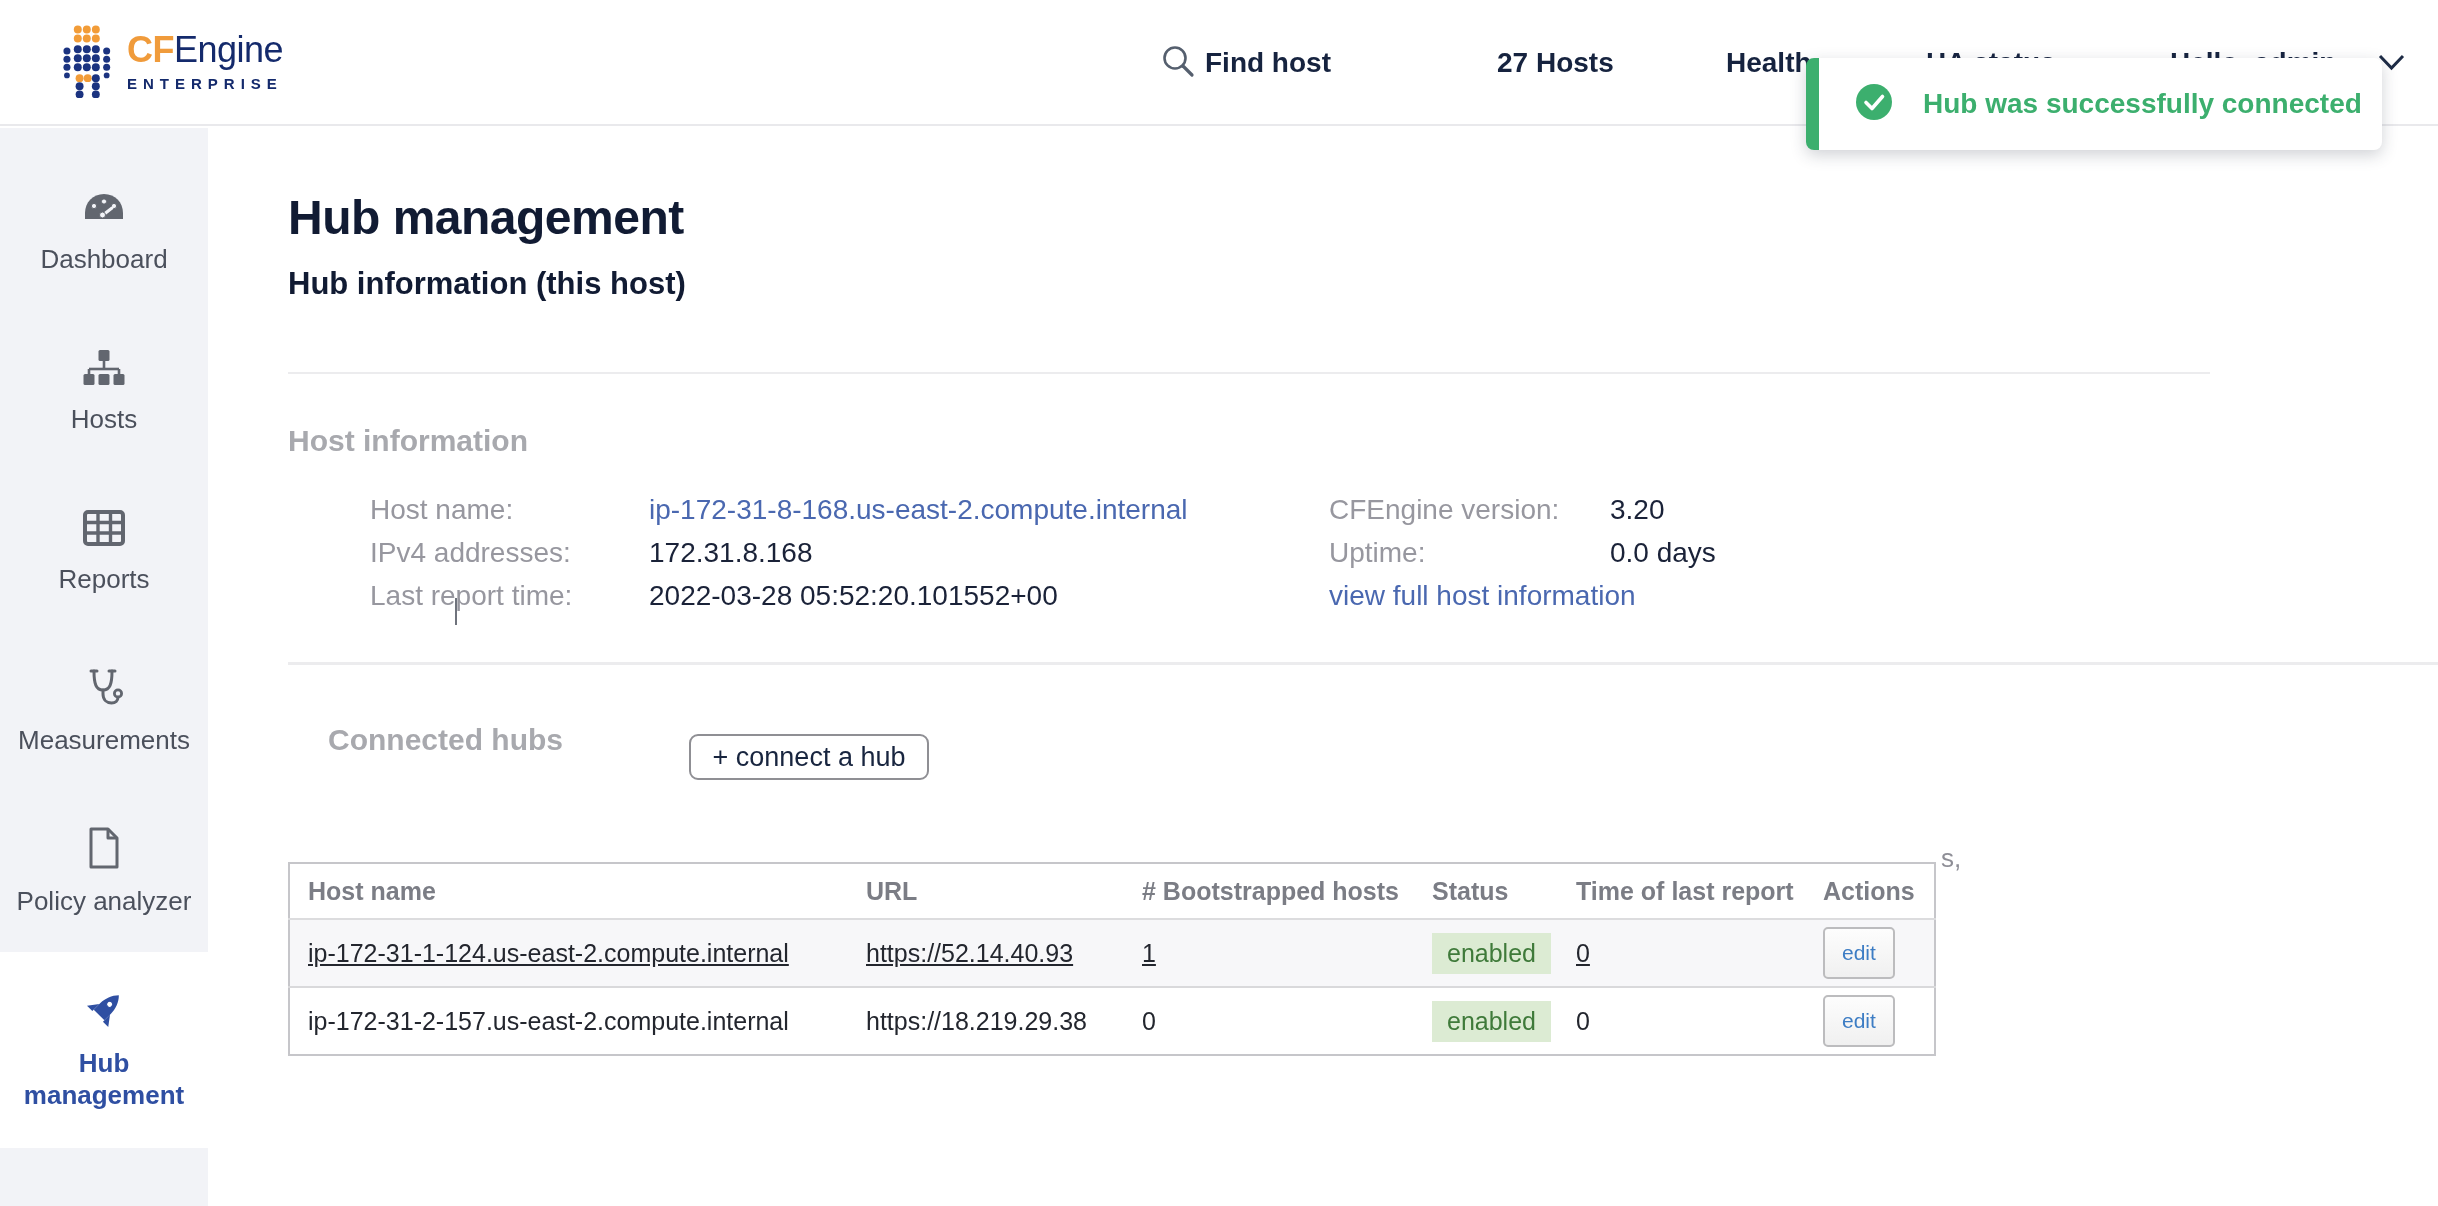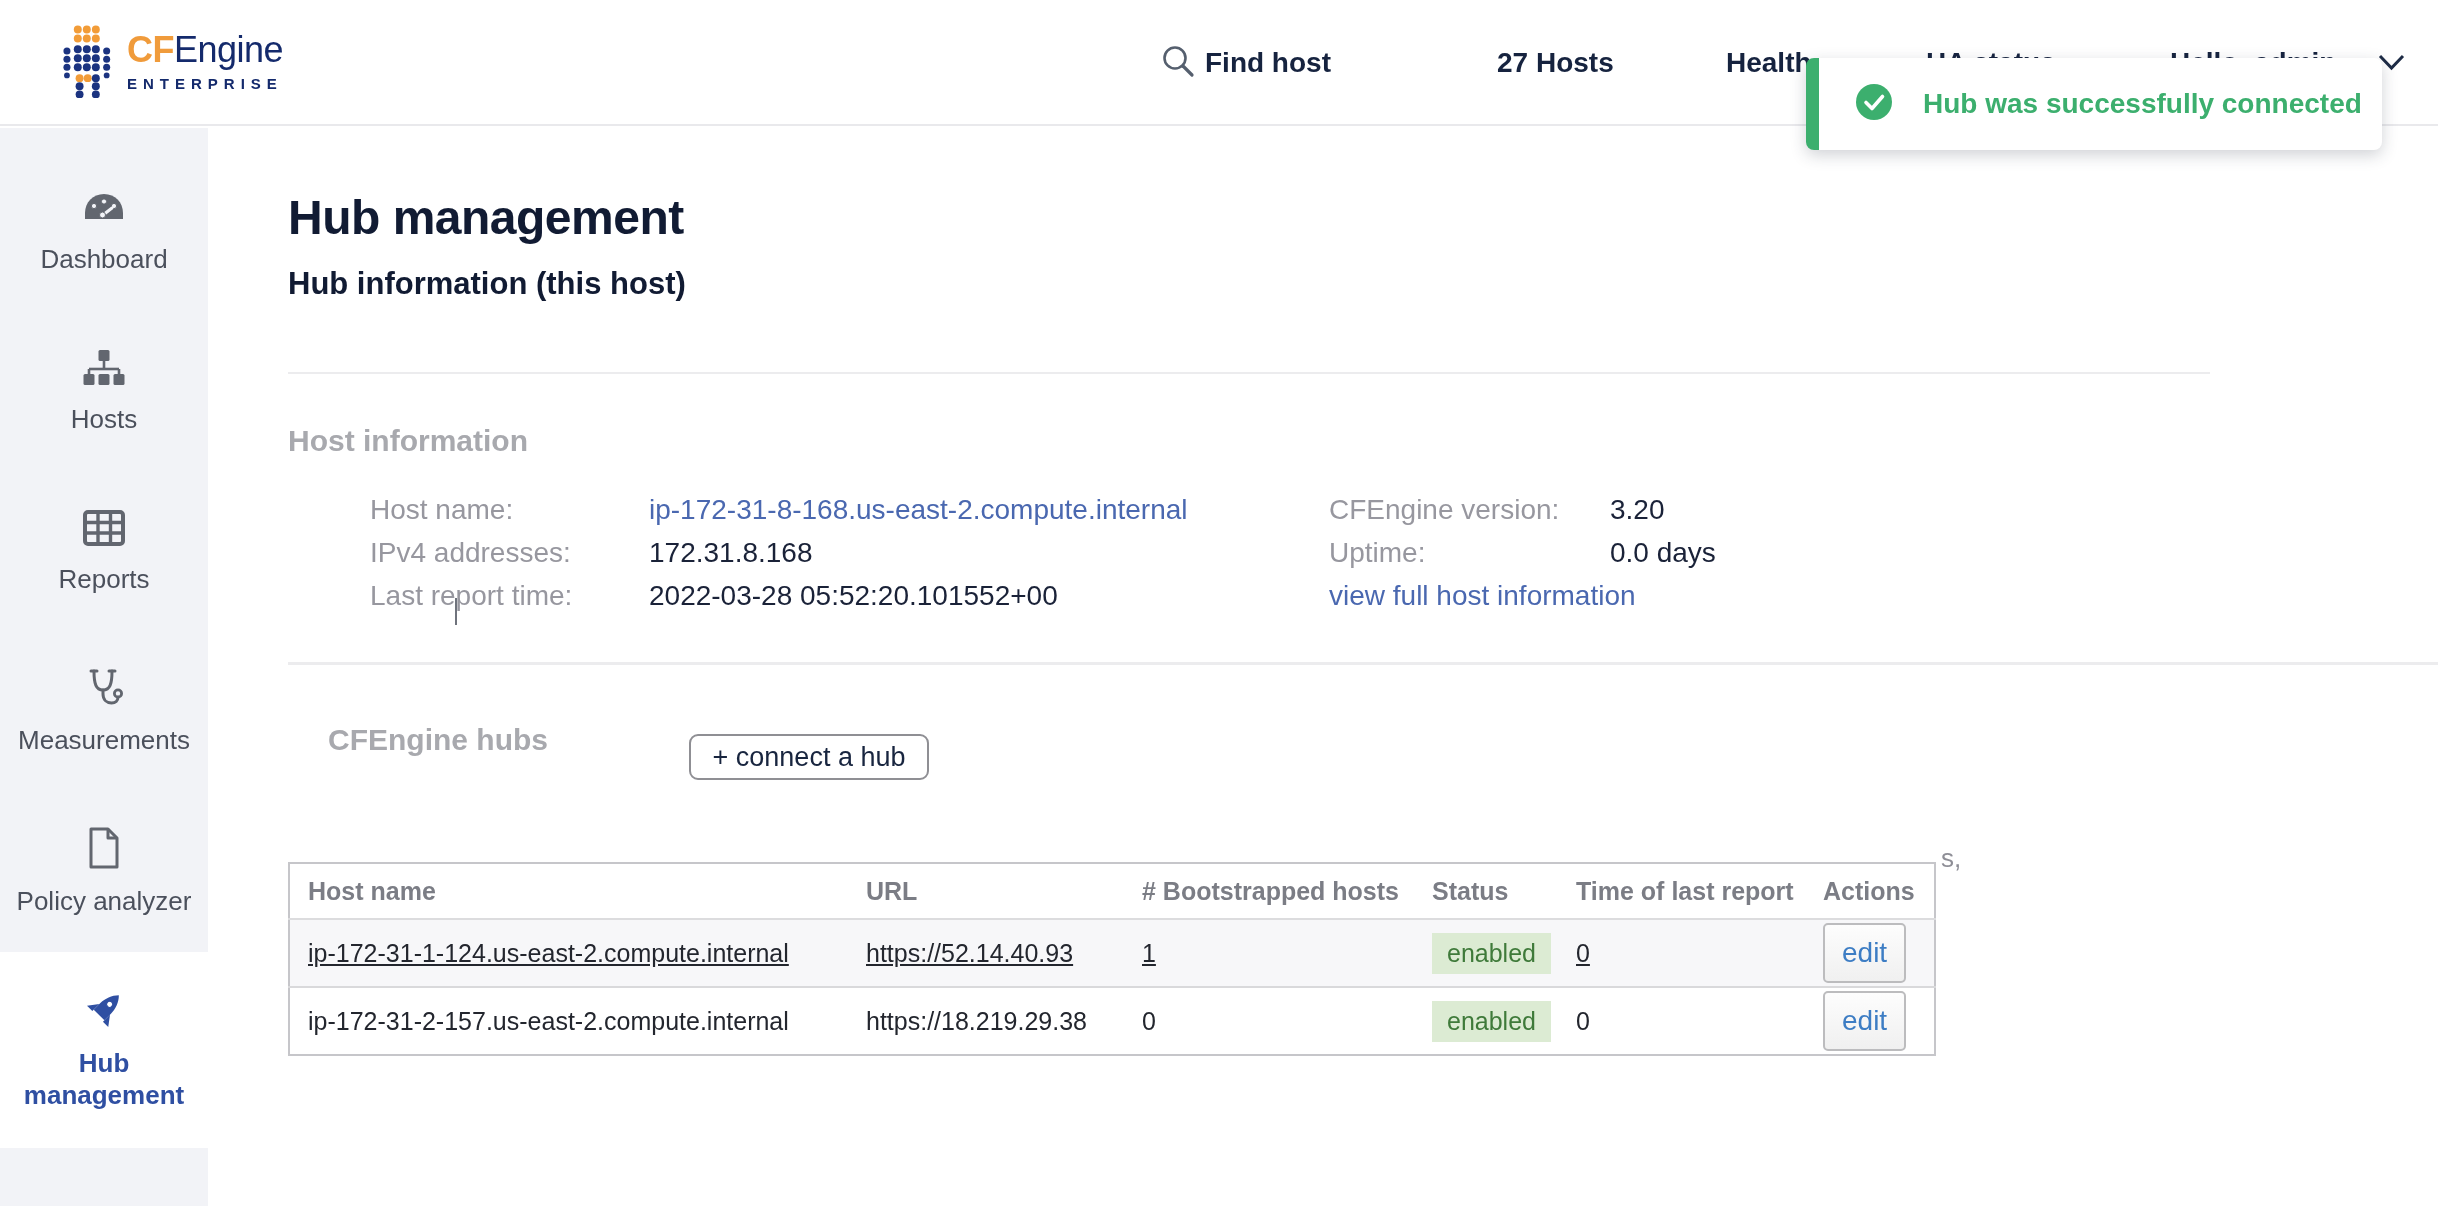--- a/index.html
+++ b/index.html
@@ -71,21 +71,21 @@
   .hub-table { position:absolute; left:80px; top:694px; width:1646px; border-collapse:collapse;
                table-layout:fixed; border:2px solid #c6c6ca; background:#fff;margin-top:40px; }
   .hub-table th { height:56px; text-align:left; font-size:25px; font-weight:700; color:#7b7d85;
                   border-bottom:2px solid #dcdcde; white-space:nowrap; overflow:hidden; }
   .hub-table td { height:68px; font-size:25px; color:#23262e; white-space:nowrap; overflow:hidden; }
   .hub-table tr.row-odd  td { background:#f7f7f9; border-bottom:2px solid #d9d9db;text-decoration:underline; }
   .hub-table tr.row-even td { background:#ffffff; }
   .hub-table th:first-child, .hub-table td:first-child { padding-left:18px; }
   .badge { display:inline-block; padding:6px 15px; background:#dcebd3; color:#3f7a3a; font-size:25px; }
   .edit-btn { padding:12px 17px; border:2px solid #bcbcbe; border-radius:5px;
-              background:linear-gradient(#fdfdfd,#f0f0f0); color:#3d7dc4; font-size:28px;
+              background:linear-gradient(#fdfdfd,#f0f0f0); color:#3d7dc4; font-size:21px;
               font-family:"Liberation Sans", sans-serif; cursor:pointer; }
   .stray { position:absolute; left:1733px; top:715px; font-size:26px; color:#8e8e96; }
   .caret-artifact { position:absolute; left:247px; top:470px; width:2px; height:27px; background:#6f737c; }
 </style>
 </head>
 <body>
 
 <div class="app">
 
   <div class="header">
@@ -284,21 +284,21 @@
         <span class="info-label">Uptime:</span>
         <span class="info-value">0.0 days</span>
       </div>
       <div class="info-row">
         <a class="link" href="#">view full host information</a>
       </div>
     </div>
 
     <div class="divider2"></div>
 
-    <div class="sec-heading hubs-heading">CFEngine hubs</div>
+    <div class="sec-heading hubs-heading">Connected hubs</div>
     <button class="connect-btn">+ connect a hub</button>
 
     <table class="hub-table">
       <colgroup>
         <col style="width:577px">
           <col style="width:276px">
           <col style="width:290px">
         <col style="width:144px">
           <col style="width:247px">
           <col style="width:112px">

